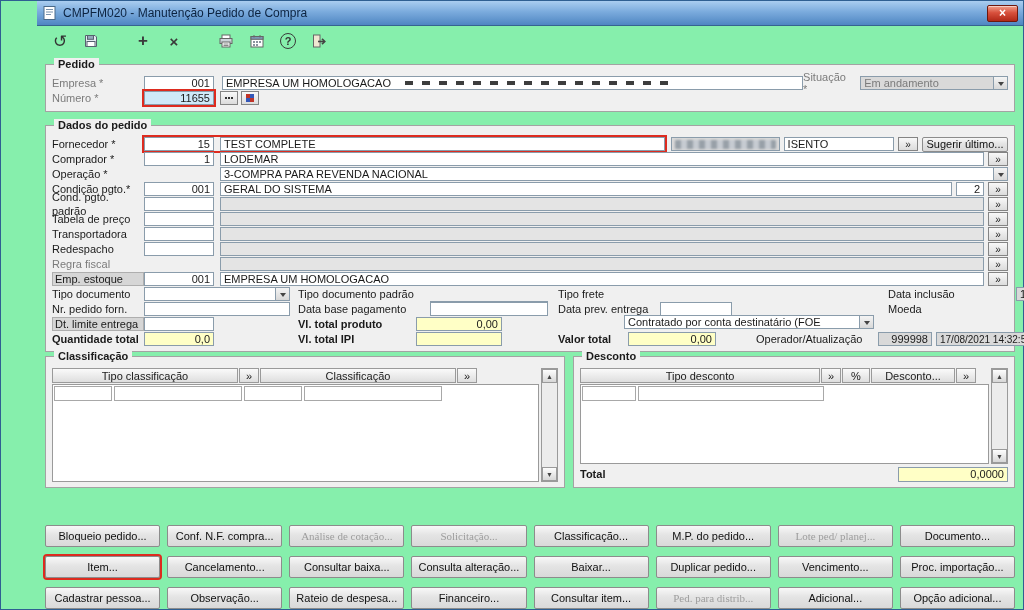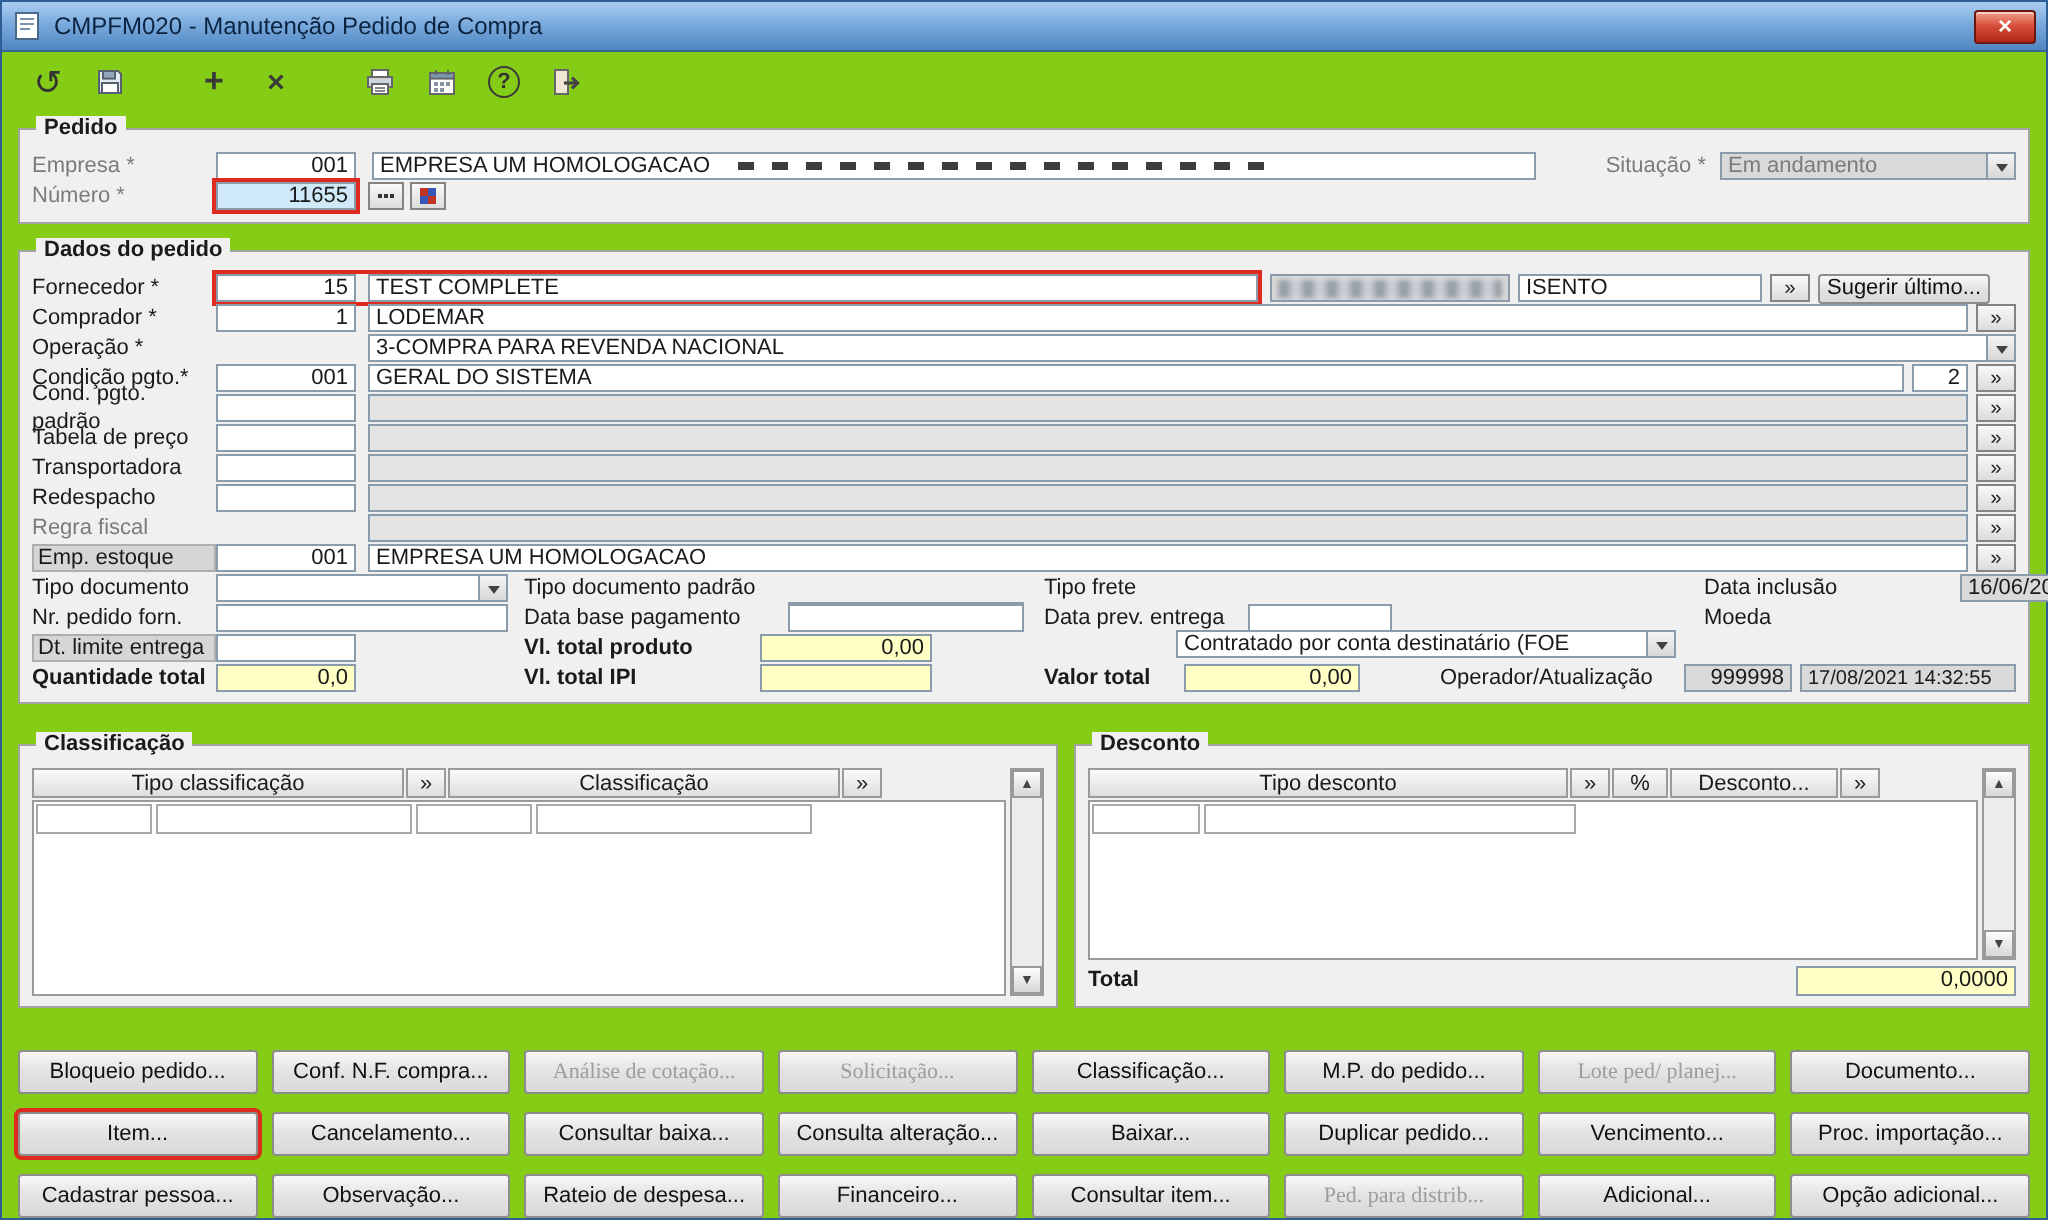--- a/index.html
+++ b/index.html
@@ -1,18 +1,18 @@
 <!DOCTYPE html>
 <html><head>
 <meta charset="utf-8">
 <style>
   * { box-sizing:border-box; margin:0; padding:0; }
   html,body { width:1024px; height:610px; }
   body { font-family:"Liberation Sans", sans-serif; font-size:11px; color:#1a1a1a; background:#8fa3b8; overflow:hidden; position:relative; }
-  .window { position:absolute; inset:0; border:1px solid #2f5f92; background:#84cc16; display:flex; flex-direction:column; }
+  .window { position:absolute; inset:0; border:1px solid #2f5f92; background:#86efac; display:flex; flex-direction:column;padding-left:36px; }
 
   
   .titlebar { height:25px; flex:none; display:flex; align-items:center; padding:0 5px;
     background:linear-gradient(180deg,#aacdf0 0%,#7babdd 45%,#4f86c2 100%); border-bottom:1px solid #36648f; }
   .title-icon { width:16px; height:16px; margin-right:5px; flex:none; }
   .title-text { color:#0c2340; font-size:12px; }
   .close-btn { margin-left:auto; width:31px; height:17px; border:1px solid #6e170d; border-radius:2px;
     background:linear-gradient(#f0a08c,#d8503c 45%,#b02818); color:#fff; font-size:12px; font-weight:bold;
     display:flex; align-items:center; justify-content:center; box-shadow:inset 0 1px 0 rgba(255,255,255,.5); cursor:default; }
 
@@ -58,21 +58,21 @@
   .dots { width:2px; height:2px; background:#333; box-shadow:3px 0 #333, 6px 0 #333; margin-right:6px; }
   .gicon { width:9px; height:9px; display:flex; flex-wrap:wrap; }
   .gicon i { width:4px; height:4px; margin:0 0.5px 0.5px 0; }
   .gr { background:#c03428; } .gb { background:#3457b8; }
   .dashes { width:268px; height:4px; margin-left:14px; flex:none;
     background:repeating-linear-gradient(90deg,#3d3d3d 0 8px, rgba(0,0,0,0) 8px 17px); }
   .redacted { display:block; width:100%; height:9px; border-radius:1px;
     background:repeating-linear-gradient(90deg,#98a0a8 0 6px,#c6cbd1 6px 12px); filter:blur(1.3px); }
 
   
-  .twocol { display:flex; gap:8px; margin-top:20px; }
+  .twocol { display:flex; gap:8px; margin-top:4px; }
   .tgroup { height:132px; }
   .twrap { display:flex; height:100%; }
   .tmain { flex:1; display:flex; flex-direction:column; }
   .thead { display:flex; height:15px; flex:none; }
   .th { height:15px; background:linear-gradient(#fafafa,#dedede); border:1px solid #9a9a9a; margin-right:1px;
     display:flex; align-items:center; justify-content:center; font-size:11px; overflow:hidden; white-space:nowrap; }
   .tlist { flex:1; border:1px solid #9a9a9a; background:#fff; margin-top:1px; padding:1px; display:flex; align-items:flex-start; }
   .tc { height:15px; border:1px solid #a8a8a8; background:#fff; margin-right:2px; flex:none; }
   .vscroll { width:17px; flex:none; margin-left:2px; border:1px solid #9a9a9a; background:#ececec;
     display:flex; flex-direction:column; justify-content:space-between; align-items:center; }

